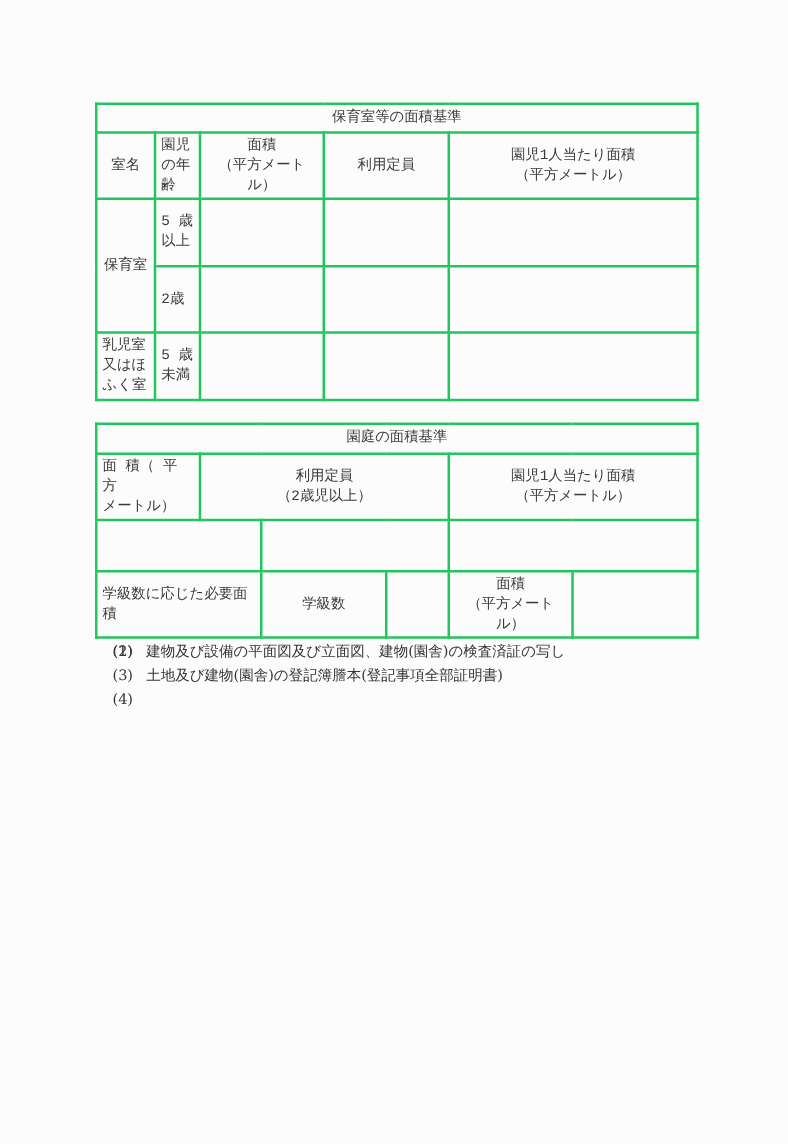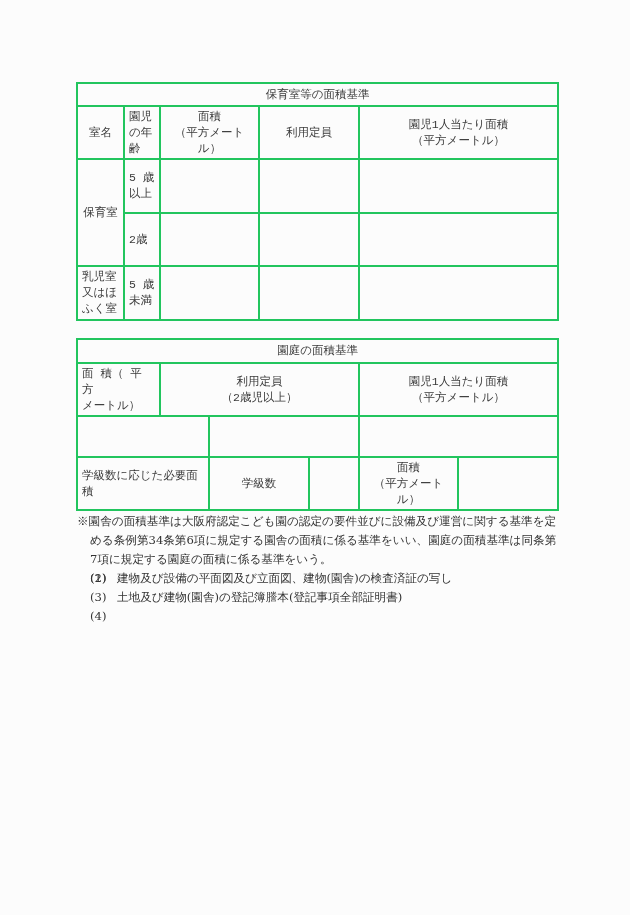--- a/index.html
+++ b/index.html
@@ -154,21 +154,20 @@
       <td class="c">学級数</td>
       <td></td>
       <td class="c pre">面積
 （平方メートル）</td>
       <td></td>
     </tr>
   </tbody>
     </table>
 
   <div class="notes">
-    <div class="note">※園舎の面積基準は大阪府認定こども園の認定の要件並びに設備及び運営に関する基準を定める条例第34条第6項に規定する園舎の面積に係る基準をいい、園庭の面積基準は同条第7項に規定する園庭の面積に係る基準をいう。</div>
     <div class="list-item">
       <span class="num">(1)</span>
     </div>
     <div class="list-item">
       <span class="num">(2)</span>
       <span>建物及び設備の平面図及び立面図、建物(園舎)の検査済証の写し</span>
     </div>
     <div class="list-item">
       <span class="num">(3)</span>
       <span>土地及び建物(園舎)の登記簿謄本(登記事項全部証明書)</span>

